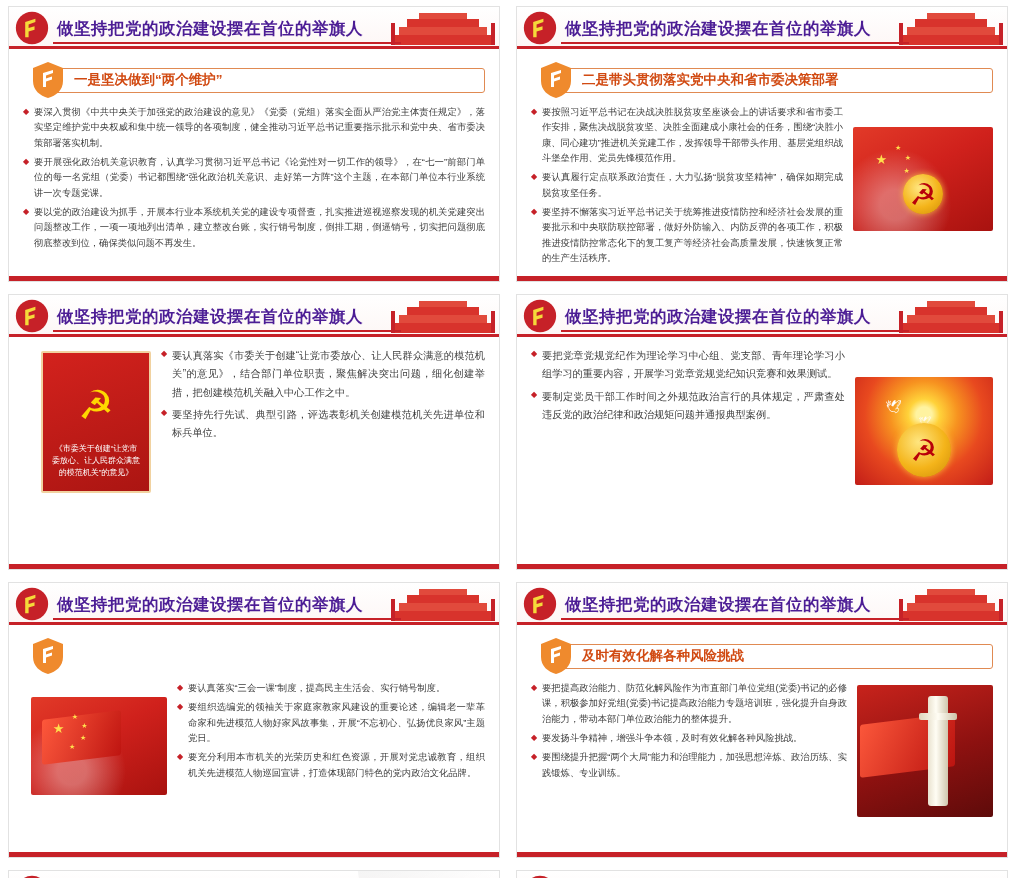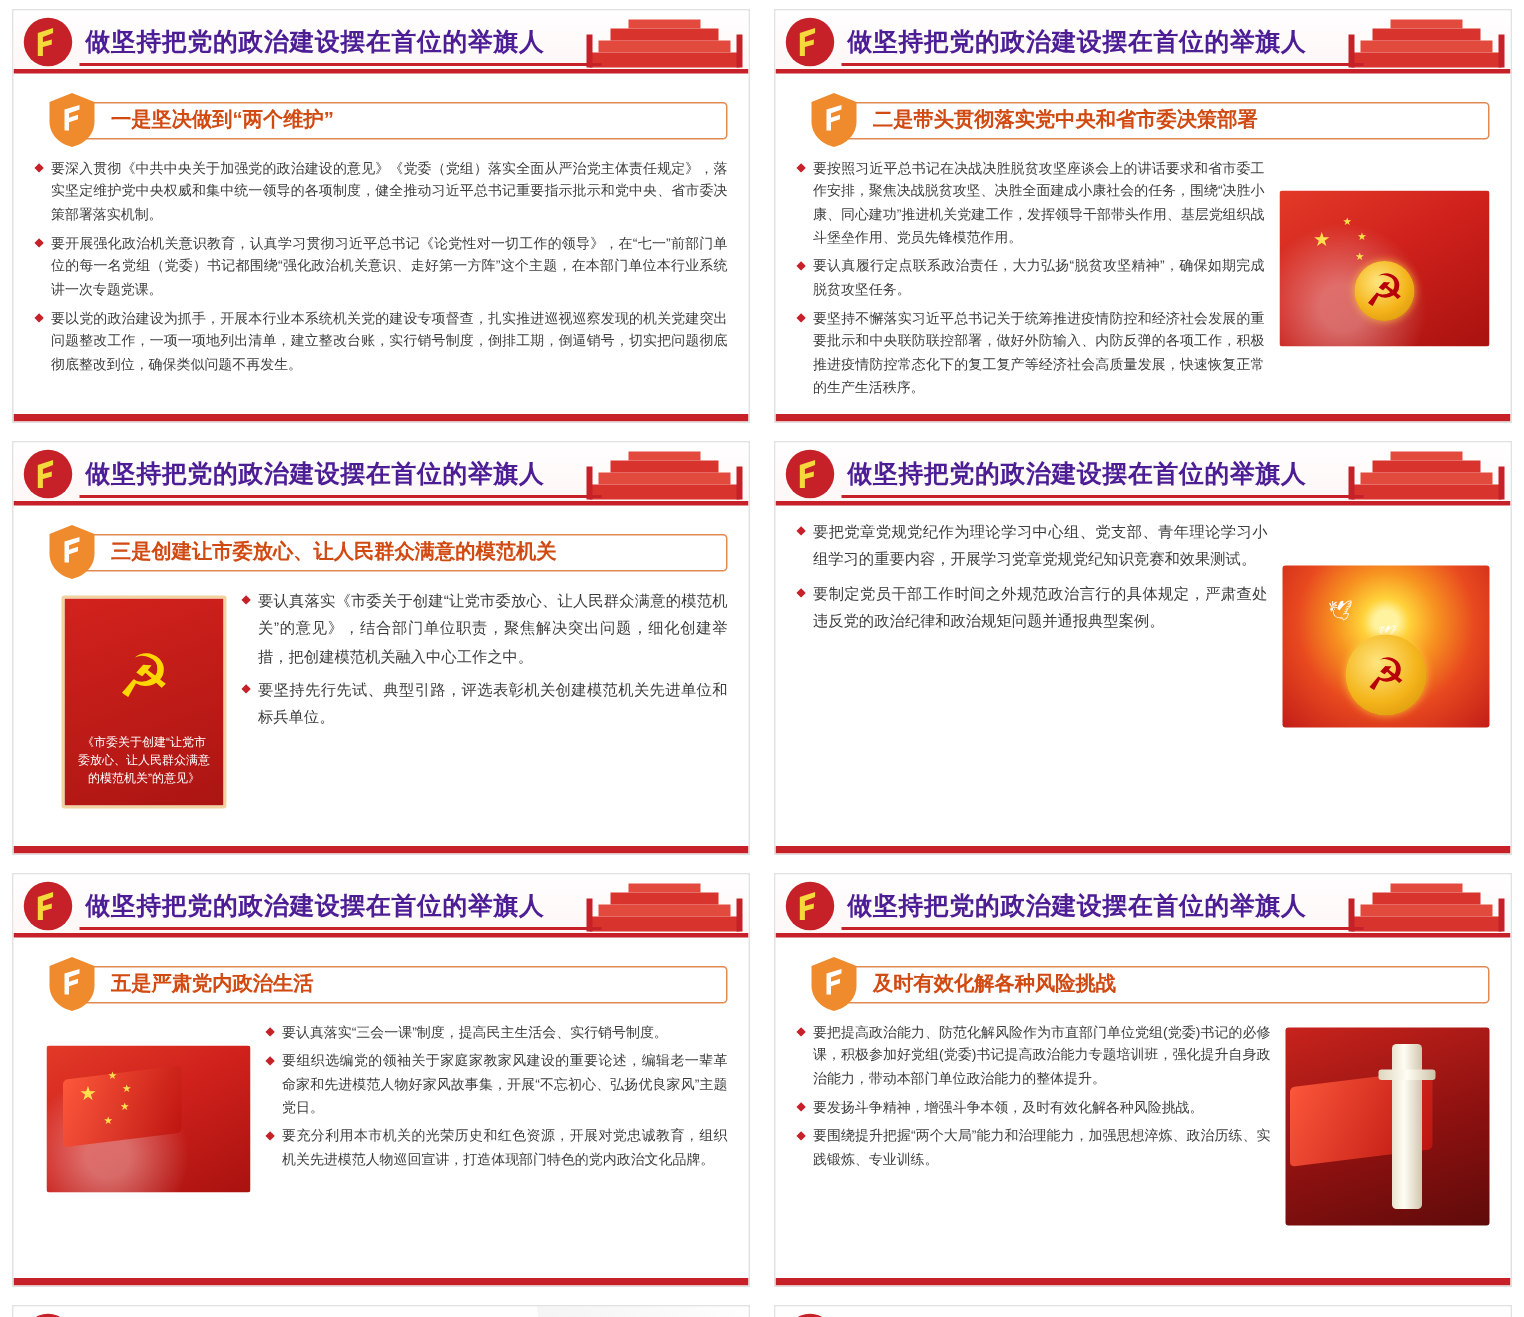--- a/index.html
+++ b/index.html
@@ -388,29 +388,20 @@
         <svg class="hdr-gate" viewBox="0 0 108 38">
           <rect x="4" y="26" width="100" height="10" fill="#d8332c"></rect>
           <rect x="10" y="18" width="88" height="8" fill="#e14a3c"></rect>
           <rect x="18" y="10" width="72" height="8" fill="#d8332c"></rect>
           <rect x="30" y="4" width="48" height="6" fill="#e14a3c"></rect>
           <rect x="2" y="14" width="4" height="22" fill="#c62128"></rect>
           <rect x="102" y="14" width="4" height="22" fill="#c62128"></rect>
         </svg>
       </div>
       <div class="body">
-        <div class="sec">
-          <svg class="sec-badge" viewBox="0 0 34 38">
-            <path d="M17 1 L32 7 V20 C32 29 25 35 17 37 C9 35 2 29 2 20 V7 Z" fill="#ef8a2d"></path>
-            <path d="M12 12 L22 9 V12 L15 14.5 V17.5 L21 15.5 V18.5 L15 20.5 V26 H12 Z" fill="#ffffff"></path>
-          </svg>
-          <div class="sec-pill">
-            <span class="sec-text">三是创建让市委放心、让人民群众满意的模范机关</span>
-          </div>
-        </div>
         <div class="cols">
           <div class="col-img">
             <div class="ph ph-book" style="width:110px;height:142px;margin:4px 0 0 18px;">
               <div class="hammer">☭</div>
               <div class="book-label">《市委关于创建“让党市委放心、让人民群众满意的模范机关”的意见》</div>
             </div>
           </div>
           <div class="col-text">
             <div class="bullets big">
               <div class="bullet">
@@ -493,23 +484,20 @@
           <rect x="2" y="14" width="4" height="22" fill="#c62128"></rect>
           <rect x="102" y="14" width="4" height="22" fill="#c62128"></rect>
         </svg>
       </div>
       <div class="body">
         <div class="sec">
           <svg class="sec-badge" viewBox="0 0 34 38">
             <path d="M17 1 L32 7 V20 C32 29 25 35 17 37 C9 35 2 29 2 20 V7 Z" fill="#ef8a2d"></path>
             <path d="M12 12 L22 9 V12 L15 14.5 V17.5 L21 15.5 V18.5 L15 20.5 V26 H12 Z" fill="#ffffff"></path>
           </svg>
-          <div class="sec-pill">
-            <span class="sec-text">五是严肃党内政治生活</span>
-          </div>
         </div>
         <div class="cols">
           <div class="col-img">
             <div class="ph ph-flag" style="width:136px;height:98px;margin:16px 0 0 8px;">
               <div class="flagcluster"></div>
               <div class="tiny-stars">
                 <span class="star s1">★</span>
                 <span class="star s2">★</span>
                 <span class="star s3">★</span>
                 <span class="star s4">★</span>

